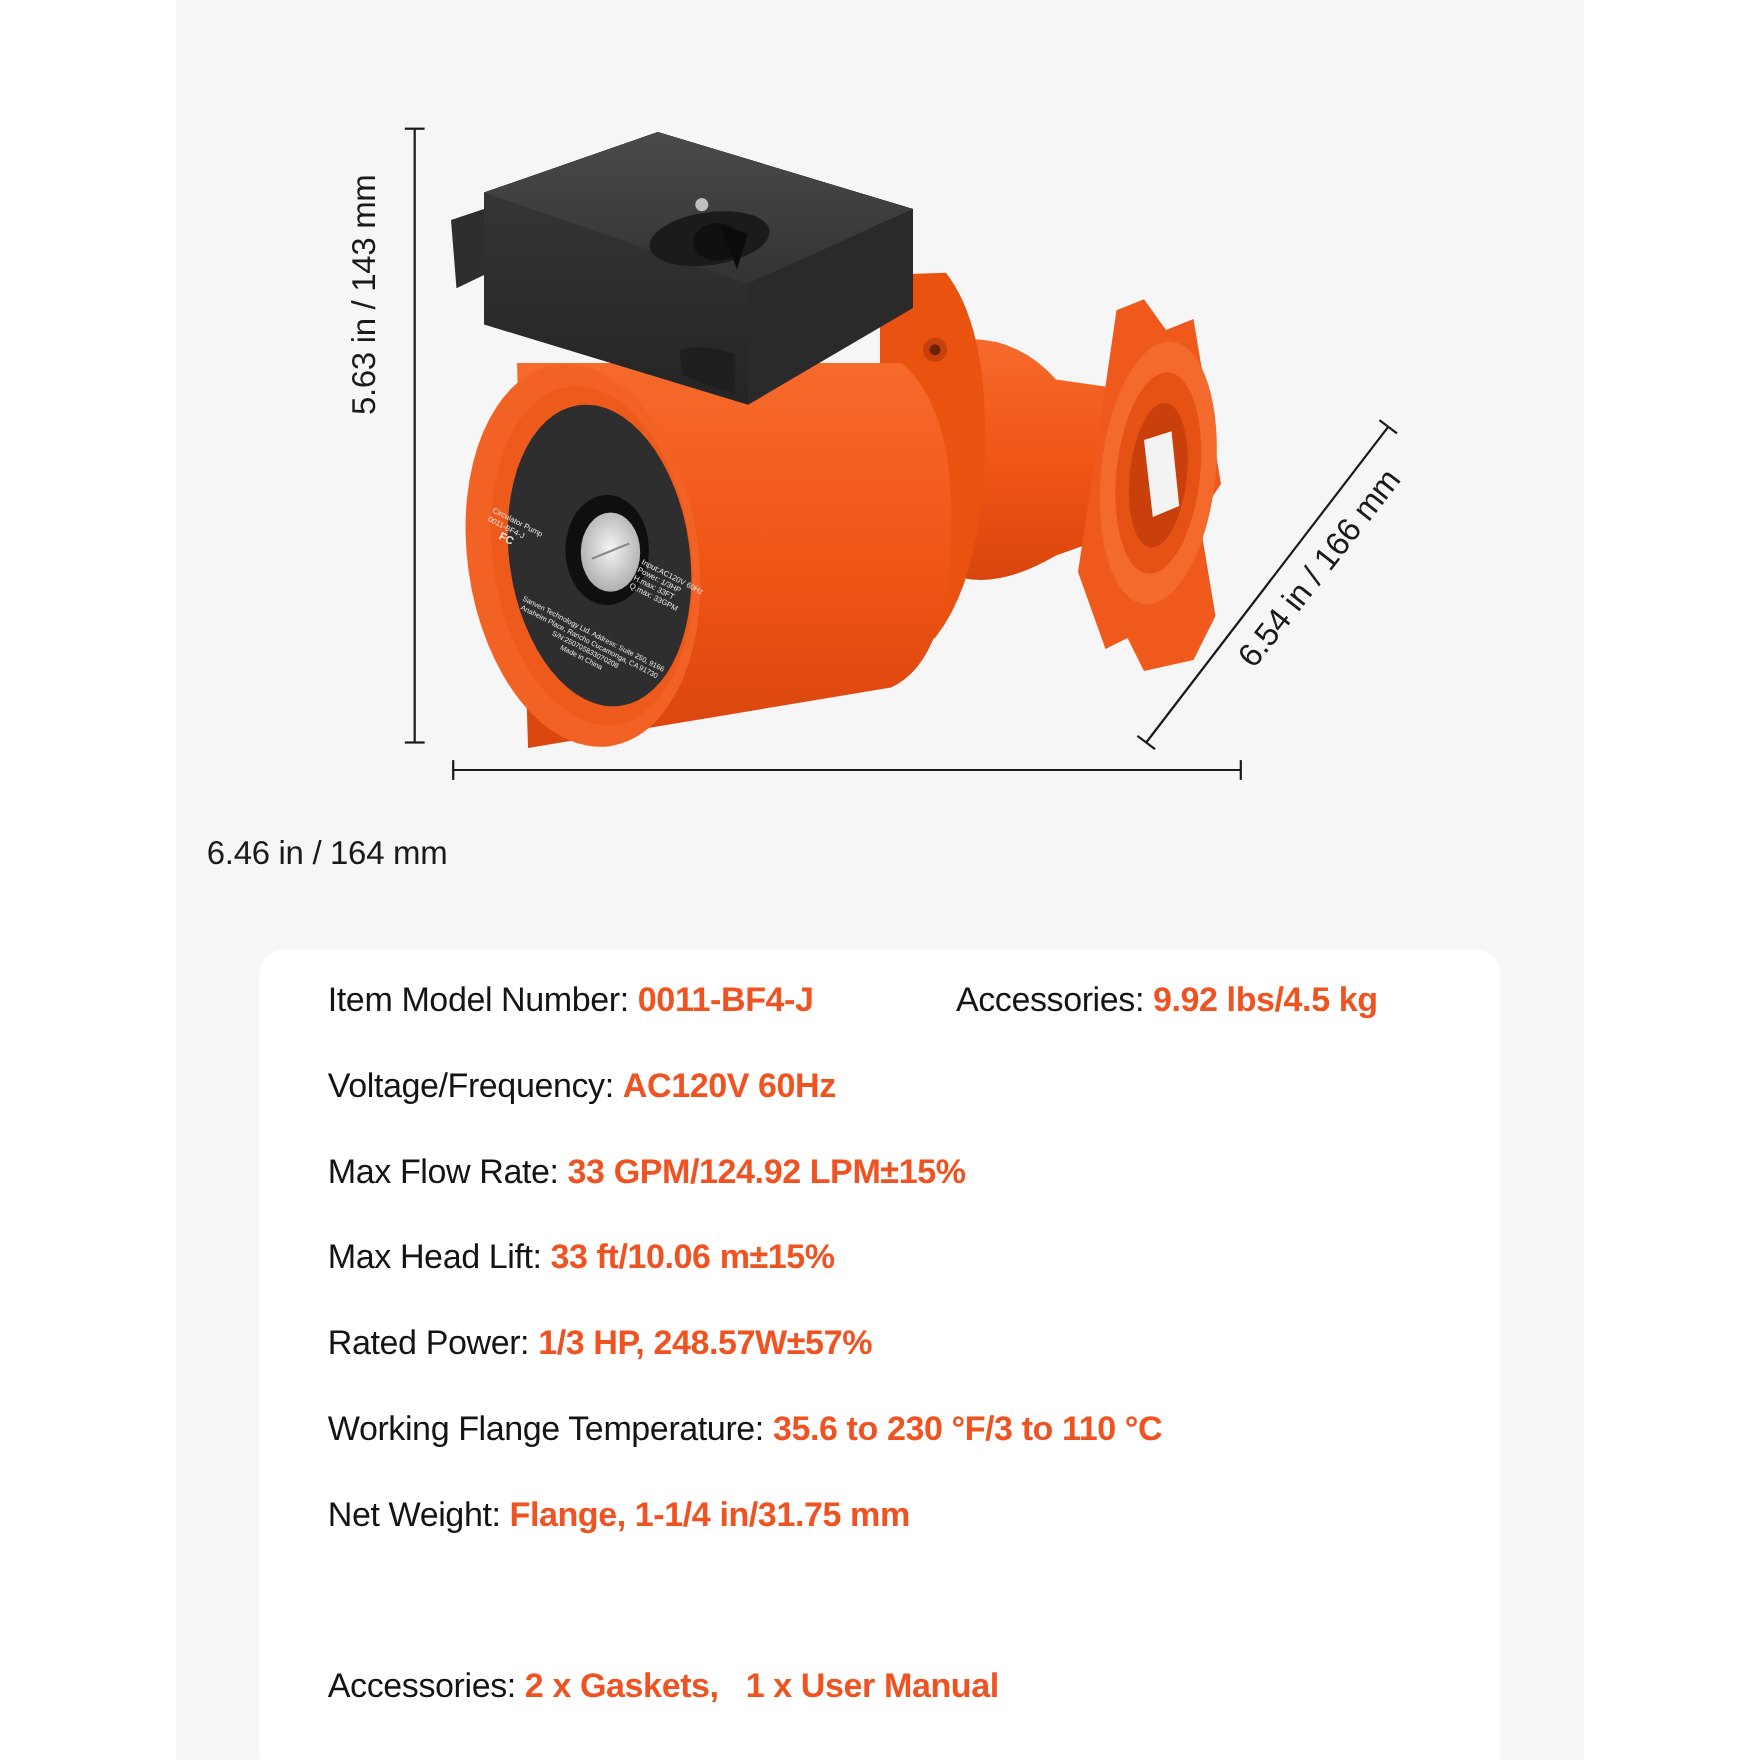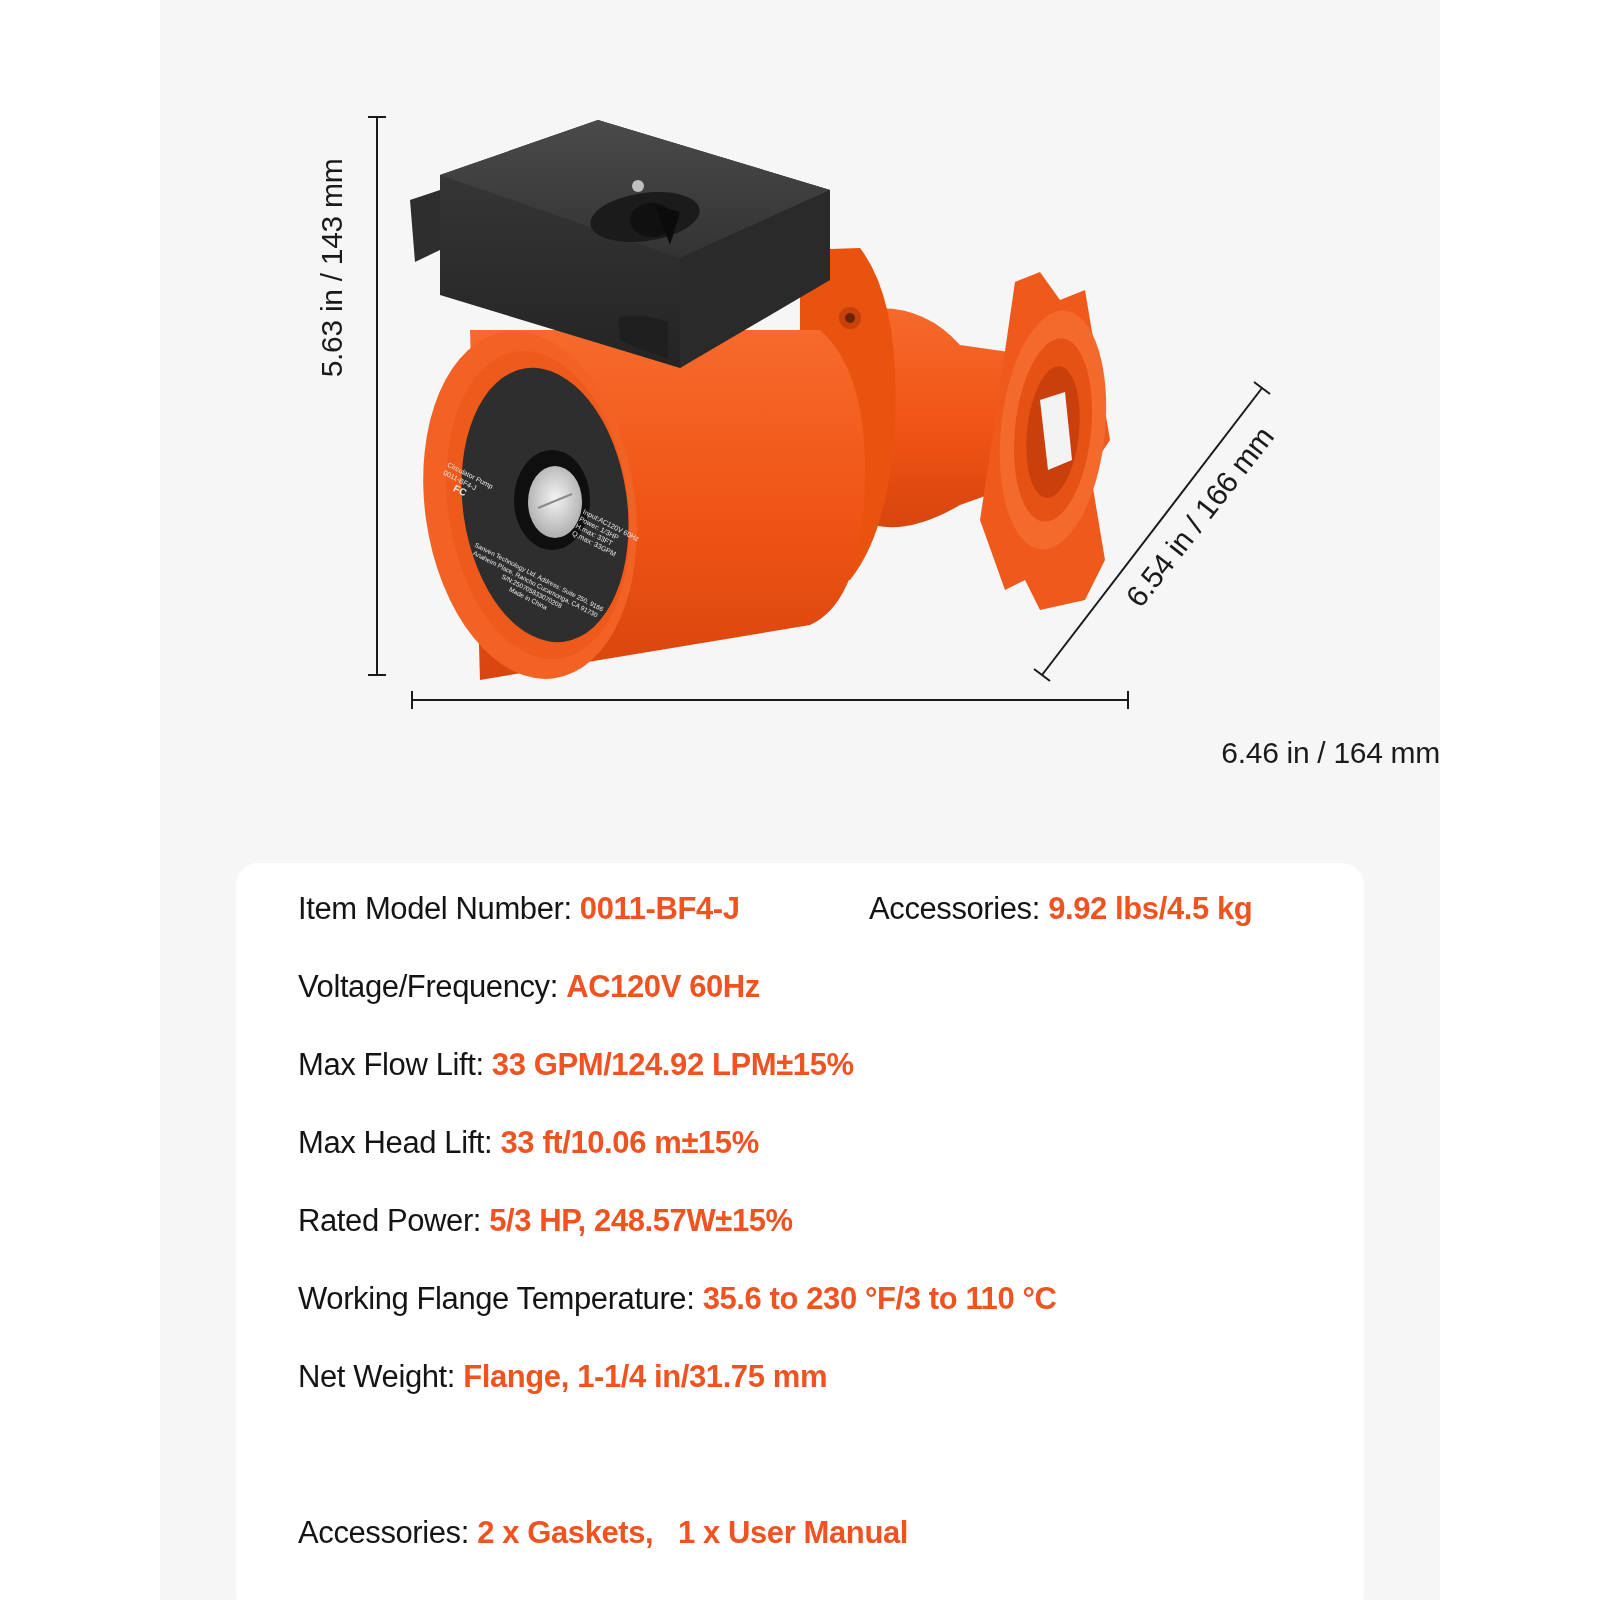--- a/index.html
+++ b/index.html
@@ -13,21 +13,21 @@
 
   
   .figure { position: absolute; left: 0; top: 0; width: 1280px; height: 790px; }
   .figure svg { position: absolute; left: 0; top: 0; }
 
   .dim-label {
     position: absolute; color: #1a1a1a; font-size: 30px; white-space: nowrap;
     letter-spacing: -0.3px;
   }
   .dim-height { left: 155px; top: 388px; transform: rotate(-90deg); transform-origin: left top; width: 240px; text-align:center; }
-  .dim-width  { left: 0; top: 736px; width: 1280px; padding-left: 28px; text-align: right; }
+  .dim-width  { left: 0; top: 759px; width: 1280px; padding-left: 28px; text-align: left; }
   .dim-depth  { left: 920px; top: 500px; transform: rotate(-52deg); transform-origin: center; width: 240px; text-align: center; }
 
   
   .card {
     position: absolute; left: 76px; top: 863px; width: 1128px; height: 752px;
     background: #ffffff; border-radius: 22px;
   }
   .spec-row {
     position: absolute; left: 62px; font-size: 31px; line-height: 40px; white-space: nowrap;
     letter-spacing: -0.4px;
@@ -141,27 +141,27 @@
     <div class="spec-row" style="top:26px">
       <span class="spec-label">Item Model Number: </span><span class="spec-value">0011-BF4-J</span>
     </div>
     <div class="spec-row" style="top:26px; left:633px">
       <span class="spec-label">Accessories: </span><span class="spec-value">9.92 lbs/4.5 kg</span>
     </div>
     <div class="spec-row" style="top:104px">
       <span class="spec-label">Voltage/Frequency: </span><span class="spec-value">AC120V 60Hz</span>
     </div>
     <div class="spec-row" style="top:182px">
-      <span class="spec-label">Max Flow Lift: </span><span class="spec-value">33 GPM/124.92 LPM±15%</span>
+      <span class="spec-label">Max Flow Rate: </span><span class="spec-value">33 GPM/124.92 LPM±15%</span>
     </div>
     <div class="spec-row" style="top:260px">
       <span class="spec-label">Max Head Lift: </span><span class="spec-value">33 ft/10.06 m±15%</span>
     </div>
     <div class="spec-row" style="top:338px">
-      <span class="spec-label">Rated Power: </span><span class="spec-value">5/3 HP, 248.57W±15%</span>
+      <span class="spec-label">Rated Power: </span><span class="spec-value">1/3 HP, 248.57W±57%</span>
     </div>
     <div class="spec-row" style="top:416px">
       <span class="spec-label">Working Flange Temperature: </span><span class="spec-value">35.6 to 230 °F/3 to 110 °C</span>
     </div>
     <div class="spec-row" style="top:494px">
       <span class="spec-label">Net Weight: </span><span class="spec-value">Flange, 1-1/4 in/31.75 mm</span>
     </div>
     <div class="spec-row" style="top:650px">
       <span class="spec-label">Accessories: </span><span class="spec-value" style="white-space:pre">2 x Gaskets,   1 x User Manual</span>
     </div>

